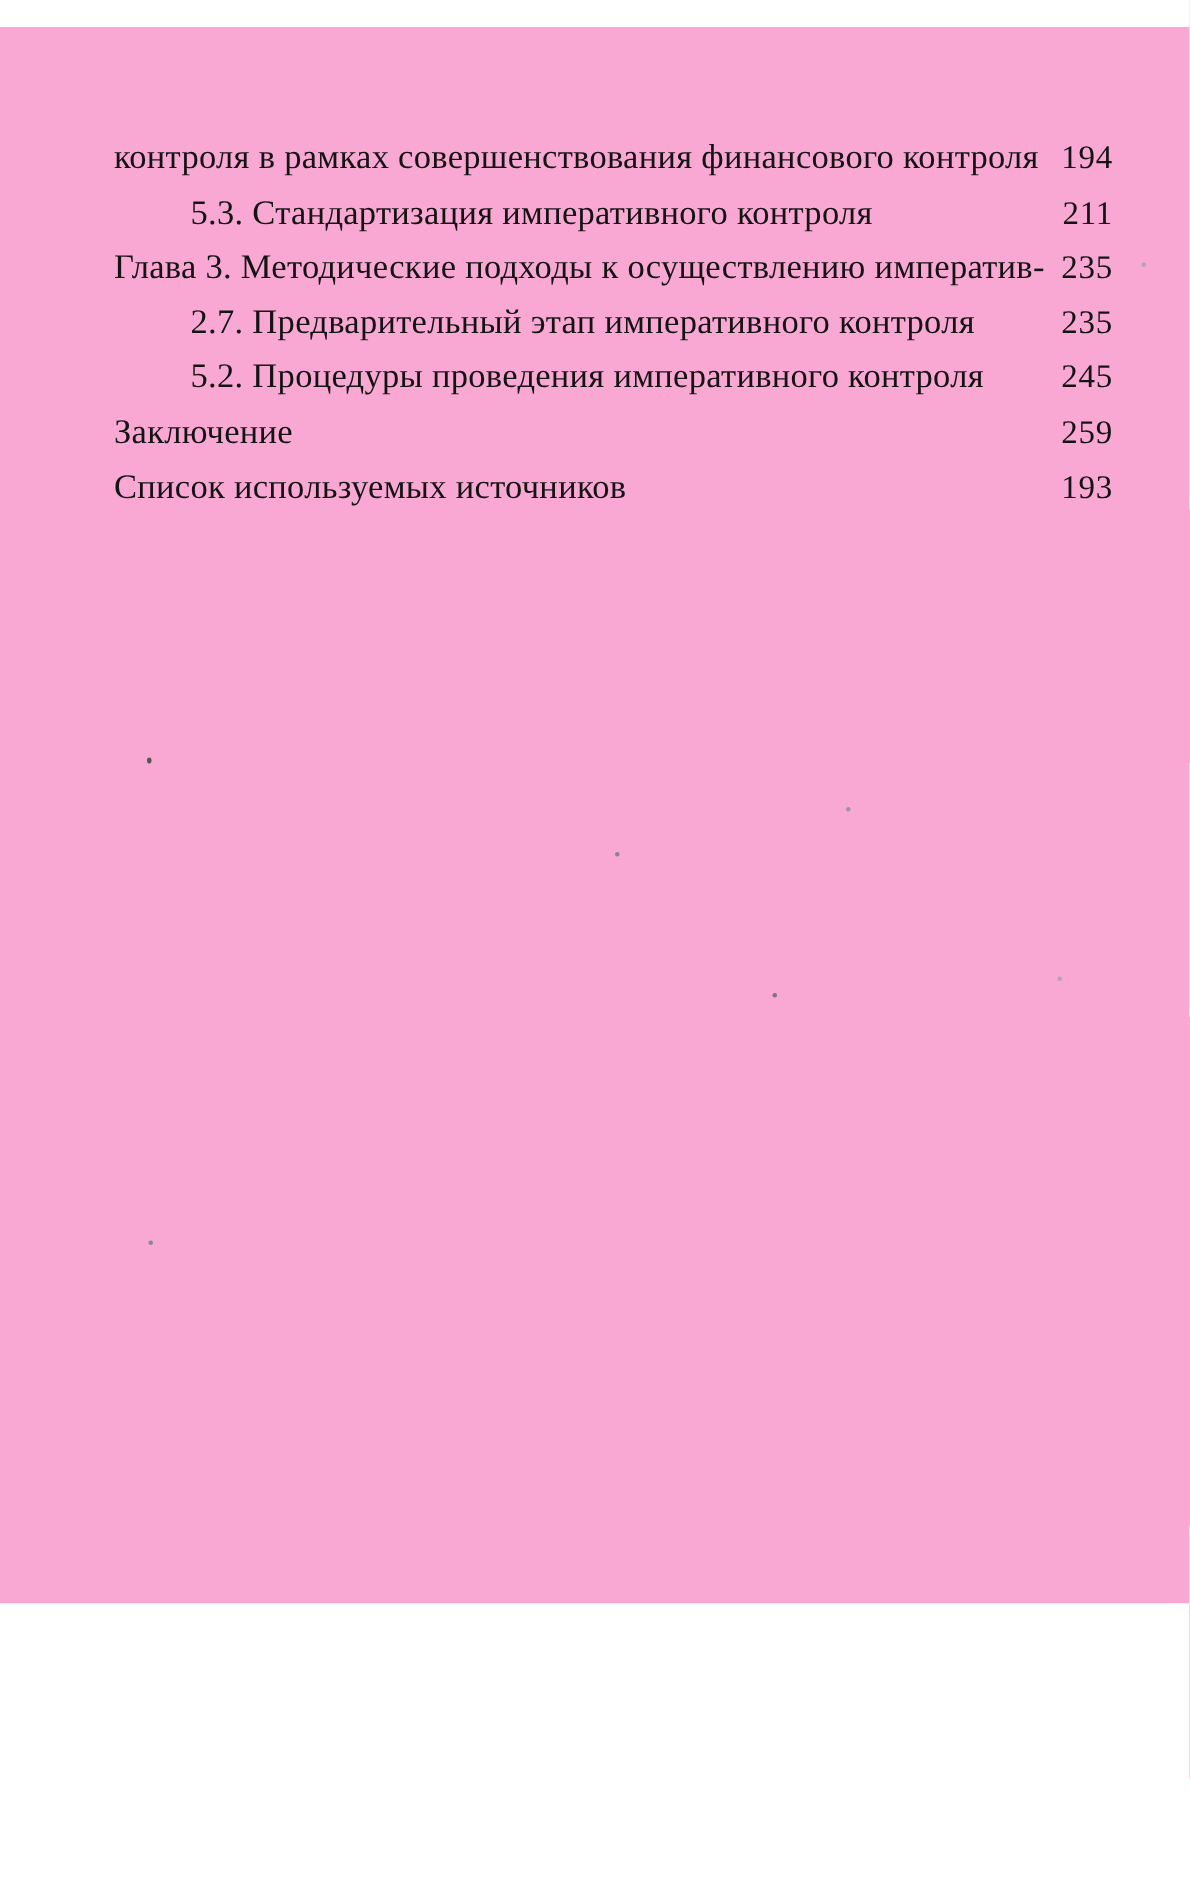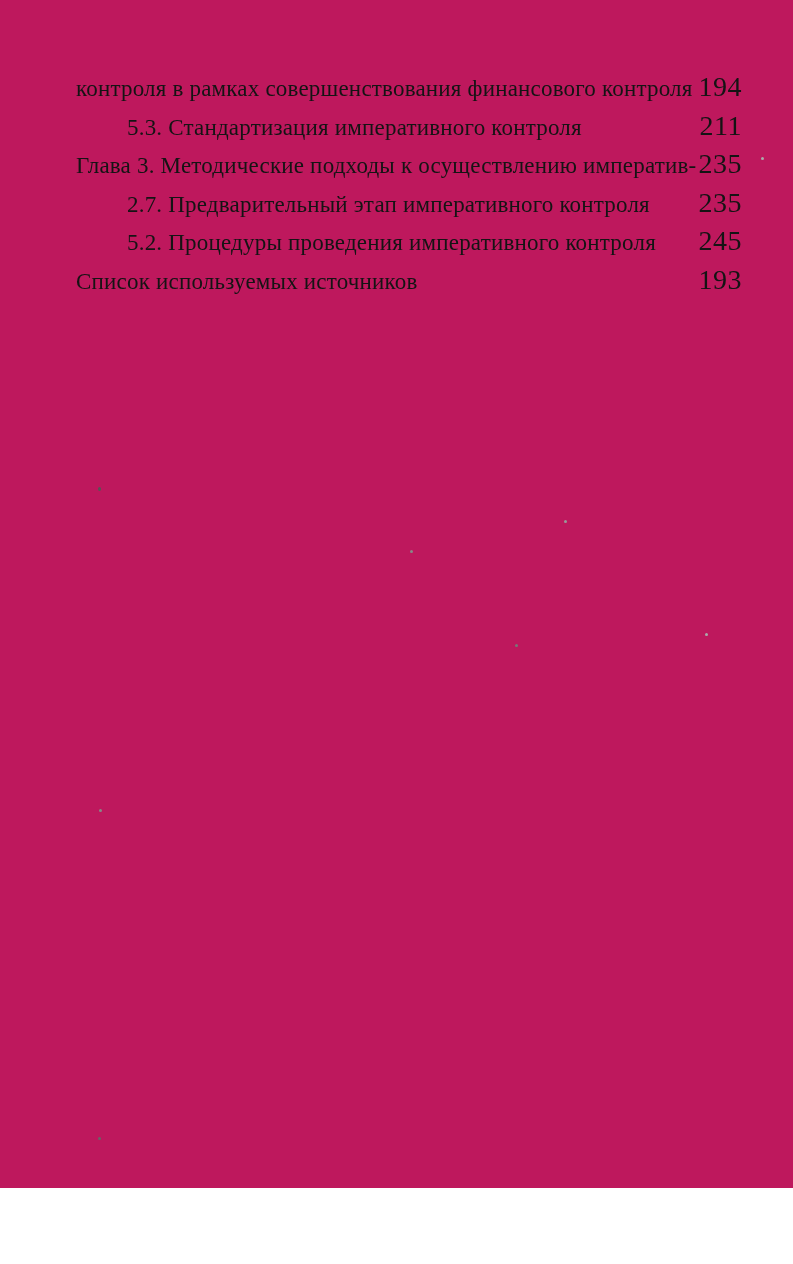--- a/index.html
+++ b/index.html
@@ -3,25 +3,26 @@
 <meta charset="utf-8">
 <style>
   html, body {
     margin: 0;
     padding: 0;
     background: #ffffff;
   }
   .document {
     position: relative;
     width: 793px;
-    height: 1188px;
-    background: #be185d;
+    height: 1051px;
+    background: #f9a8d4;
     overflow: hidden;
     font-family: "Liberation Serif", serif;
     color: #141414;
+    margin-top: 18px;
   }
   .toc {
     position: absolute;
     top: 69px;
     left: 76px;
     right: 51px;
   }
   .toc-row {
     display: flex;
     justify-content: space-between;
@@ -35,21 +36,21 @@
     flex: 1 1 auto;
     overflow: hidden;
   }
   .toc-row.indent-1 .entry-text {
     padding-left: 51px;
   }
   .toc-row .entry-page {
     flex: 0 0 46px;
     width: 46px;
     text-align: right;
-    font-size: 28px;
+    font-size: 22px;
     letter-spacing: 0.5px;
   }
   .page-footer {
     position: absolute;
     top: 1190px;
     left: 0;
     width: 100%;
     text-align: center;
     font-size: 21px;
   }
@@ -84,20 +85,24 @@
     <div class="toc-row indent-1">
       <span class="entry-text">2.7. Предварительный этап императивного контроля</span>
       <span class="entry-page">235</span>
     </div>
 
     <div class="toc-row indent-1">
       <span class="entry-text">5.2. Процедуры проведения императивного контроля</span>
       <span class="entry-page">245</span>
     </div>
 
+    <div class="toc-row">
+      <span class="entry-text">Заключение</span>
+      <span class="entry-page">259</span>
+    </div>
 
     <div class="toc-row">
       <span class="entry-text">Список используемых источников</span>
       <span class="entry-page">193</span>
     </div>
 
   </div>
 
   <div class="speck" style="left:761px;top:157px;width:3px;height:3px;background:#aaaaaa;"></div>
   <div class="speck" style="left:98px;top:487px;width:3px;height:4px;background:#555555;"></div>

